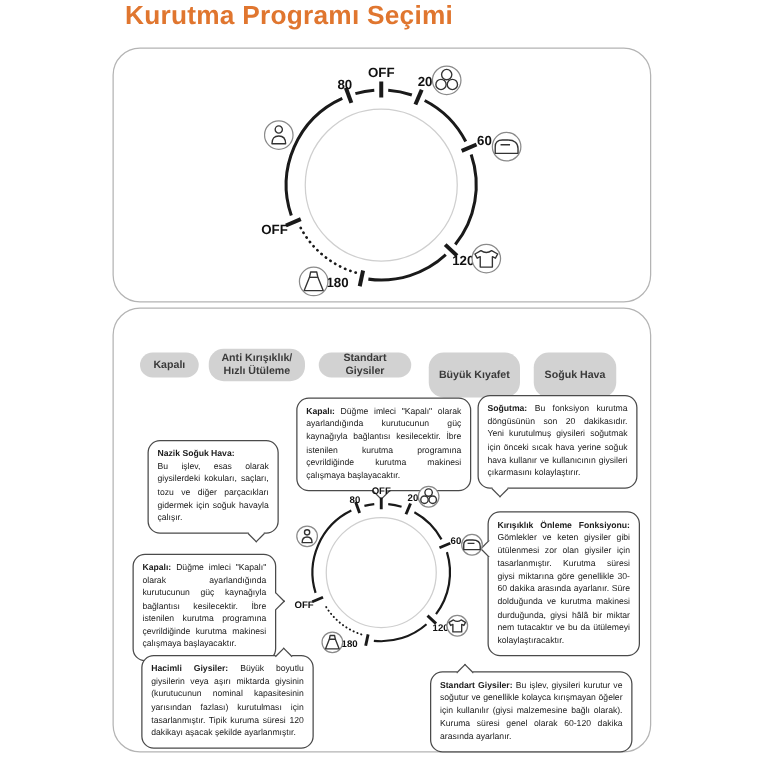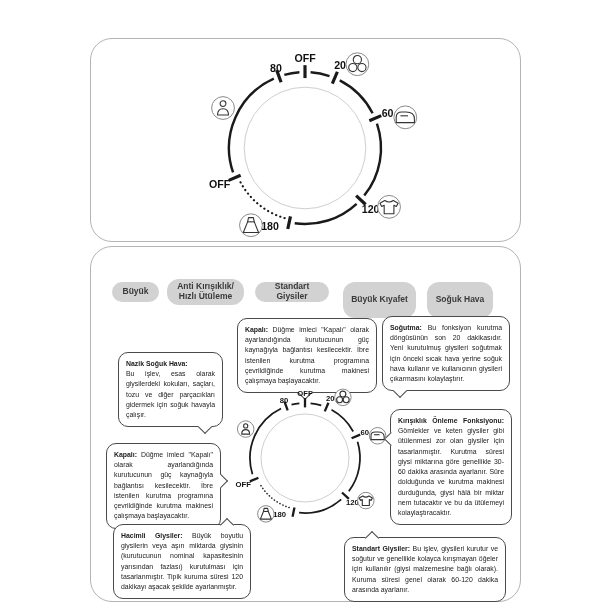--- a/index.html
+++ b/index.html
@@ -26,20 +26,21 @@
   .tail.s{bottom:-5.5px;border-right:1px solid #4a4a4a;border-bottom:1px solid #4a4a4a;}
   .tail.n{top:-5.5px;border-left:1px solid #4a4a4a;border-top:1px solid #4a4a4a;}
   .tail.w{left:-5.5px;border-left:1px solid #4a4a4a;border-bottom:1px solid #4a4a4a;}
   .tail.e{right:-5.5px;border-top:1px solid #4a4a4a;border-right:1px solid #4a4a4a;}
 </style>
 </head>
 <body>
 
 <div id="page">
 
+  <div class="page-title">Kurutma Programı Seçimi</div>
 
   <div class="card" id="card-top"></div>
   <div class="card" id="card-bottom"></div>
 
   <svg class="dial" id="dial-top" viewBox="0 0 260 212">
       <circle cx="127" cy="108" r="60.800000000000004" fill="none" stroke="#cfcfcf" stroke-width="1"></circle>
       <path d="M132.58 32.21 A76 76 0 0 1 151.48 36.05" fill="none" stroke="#1a1a1a" stroke-width="2.43"></path>
       <path d="M161.75 40.41 A76 76 0 0 1 194.59 73.25" fill="none" stroke="#1a1a1a" stroke-width="2.43"></path>
       <path d="M198.95 83.52 A76 76 0 0 1 186.24 155.61" fill="none" stroke="#1a1a1a" stroke-width="2.43"></path>
       <path d="M178.63 163.77 A76 76 0 0 1 116.70 183.30" fill="none" stroke="#1a1a1a" stroke-width="2.43"></path>
@@ -90,21 +91,21 @@
       <text x="97.89" y="28.01" font-size="10.64" font-weight="bold" fill="#111" text-anchor="middle" dominant-baseline="central" font-family="'Liberation Sans',sans-serif">80</text>
       <g>
         <circle cx="45.02998297751596" cy="68.02055141283614" r="11.4" fill="#fff" stroke="#8a8a8a" stroke-width="1"></circle>
         <g transform="translate(45.02998297751596 68.02055141283614) scale(1.52)" stroke="#333" fill="none" stroke-width="0.72" stroke-linejoin="round">
           <circle cx="0" cy="-2.9" r="1.9"></circle>
           <path d="M-3.6 4.6 Q-3.6 0.5 0 0.5 Q3.6 0.5 3.6 4.6 Z"></path>
         </g>
       </g>
     </svg>
 
-  <div class="pill" style="left:112px;top:282px;width:47px;height:20px;">Büyük</div>
+  <div class="pill" style="left:112px;top:282px;width:47px;height:20px;">Kapalı</div>
   <div class="pill" style="left:255px;top:282px;width:74px;height:20px;">Standart Giysiler</div>
   <div class="pill" style="left:167px;top:279px;width:77px;height:26px;">Anti Kırışıklık/ Hızlı Ütüleme</div>
   <div class="pill" style="left:343px;top:282px;width:73px;height:36px;">Büyük Kıyafet</div>
   <div class="pill" style="left:427px;top:282px;width:66px;height:36px;">Soğuk Hava</div>
 
   <div class="bubble" style="left:237px;top:318px;width:140px;">
     <span class="tail s" style="left:62px;"></span>
     <b>Kapalı:</b>
     <span>Düğme imleci "Kapalı" olarak ayarlandığında kurutucunun güç kaynağıyla bağlantısı kesilecektir. İbre istenilen kurutma programına çevrildiğinde kurutma makinesi çalışmaya başlayacaktır.</span>
   </div>

